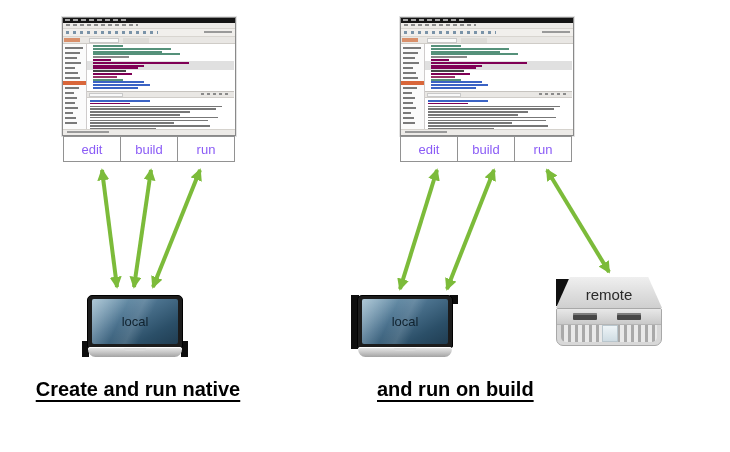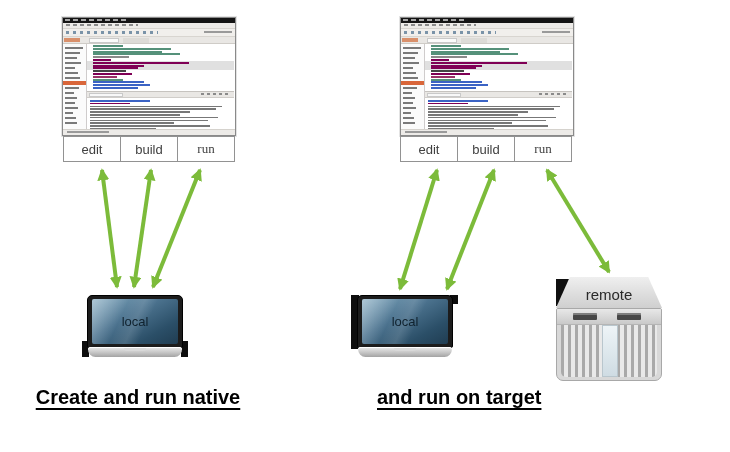--- a/index.html
+++ b/index.html
@@ -11,22 +11,22 @@
        box-sizing:border-box;overflow:hidden;box-shadow:0 0 0 1px #e3e3e3;}
   #ide-left{left:62px;top:17px;}
   #ide-right{left:400px;top:17px;}
 
   
   .boxes{position:absolute;height:26px;width:172px;display:flex;border:1px solid #929292;
          background:#fff;box-sizing:border-box;}
   #boxes-left{left:63px;top:136px;}
   #boxes-right{left:400px;top:136px;}
   .box{flex:1;display:flex;align-items:center;justify-content:center;font-size:13px;
-       color:#404040;border-right:1px solid #929292;}
-  .box:last-child{border-right:none;font-family:Liberation Serif, serif;}
+       color:#8b5cf6;border-right:1px solid #929292;}
+  .box:last-child{border-right:none;}
 
   
   .arrows{position:absolute;left:0;top:0;pointer-events:none;}
 
   
   .laptop{position:absolute;width:106px;height:62px;}
   #laptop-left{left:82px;top:295px;}
   #laptop-right{left:352px;top:295px;}
   .bezel{position:absolute;left:5px;right:5px;top:0;bottom:9px;background:#1c1c1c;
          border:1px solid #000;border-radius:5px 5px 2px 2px;}
@@ -42,21 +42,21 @@
         border-radius:3px 3px 9px 9px;box-shadow:inset 0 1px 0 #fff;}
   .base-notch{position:absolute;bottom:6px;left:38%;width:24%;height:3px;background:#d9d9d9;
               border-radius:0 0 3px 3px;}
   .art{position:absolute;background:#0d0d0d;}
   .art-bl{left:0;bottom:0;width:7px;height:16px;}
   .art-br{right:0;bottom:0;width:7px;height:16px;}
   .art-left-bar{left:-1px;top:0;width:8px;height:54px;}
   .art-tr{right:0;top:0;width:8px;height:9px;}
 
   
-  .server{position:absolute;left:556px;top:277px;width:106px;height:104px;}
+  .server{position:absolute;left:556px;top:277px;width:106px;height:69px;}
   .srv-wedge{position:absolute;left:0;top:2px;width:16px;height:27px;background:#101010;
              clip-path:polygon(0 0,100% 0,45% 100%,0 100%);z-index:0;}
   .srv-top{position:absolute;top:0;left:0;right:0;height:31px;z-index:1;
            clip-path:polygon(13% 0,87% 0,100% 100%,0 100%);
            background:linear-gradient(#efefef,#cfcfcf);
            display:flex;align-items:center;justify-content:center;}
   .srv-label{font-size:15px;color:#2a2a2a;margin-top:3px;}
   .srv-body{position:absolute;top:31px;left:0;right:0;bottom:0;background:#d8d8d8;
             border:1px solid #a8a8a8;border-radius:2px 2px 7px 7px;box-sizing:border-box;
             overflow:hidden;z-index:1;}
@@ -66,21 +66,21 @@
         box-shadow:inset 0 2px 0 rgba(255,255,255,.3);}
   .slot-1{left:16px;}
   .slot-2{left:60px;}
   .vents{position:absolute;top:16px;left:4px;right:4px;bottom:3px;
          background:repeating-linear-gradient(90deg,#a9a9a9 0 3px,#e9e9e9 3px 7px);
          border-radius:0 0 5px 5px;}
   .vstrip{position:absolute;top:16px;left:45px;width:16px;bottom:3px;
           background:linear-gradient(#eef4f7,#cfdce3);border:1px solid #b9c6cd;box-sizing:border-box;}
 
   
-  .caption{position:absolute;font-weight:bold;font-size:20px;line-height:27px;color:#000;margin-top:8px;}
+  .caption{position:absolute;font-weight:bold;font-size:20px;line-height:27px;color:#000;}
   .caption div{text-decoration:underline;text-decoration-thickness:2px;text-underline-offset:4px;}
   #caption-left{left:0;top:376px;width:276px;text-align:center;}
   #caption-right{left:377px;top:376px;width:260px;text-align:left;}
 </style>
 </head>
 <body>
 
 <div class="stage">
 
   <div class="ide" id="ide-left">
@@ -299,16 +299,16 @@
       </div>
       <div class="vents"></div>
       <div class="vstrip"></div>
     </div>
   </div>
 
   <div class="caption" id="caption-left">
     <div>Create and run native</div>
   </div>
   <div class="caption" id="caption-right">
-    <div>and run on target</div>
+    <div>and run on build</div>
   </div>
 
 </div>
 
 </body></html>

